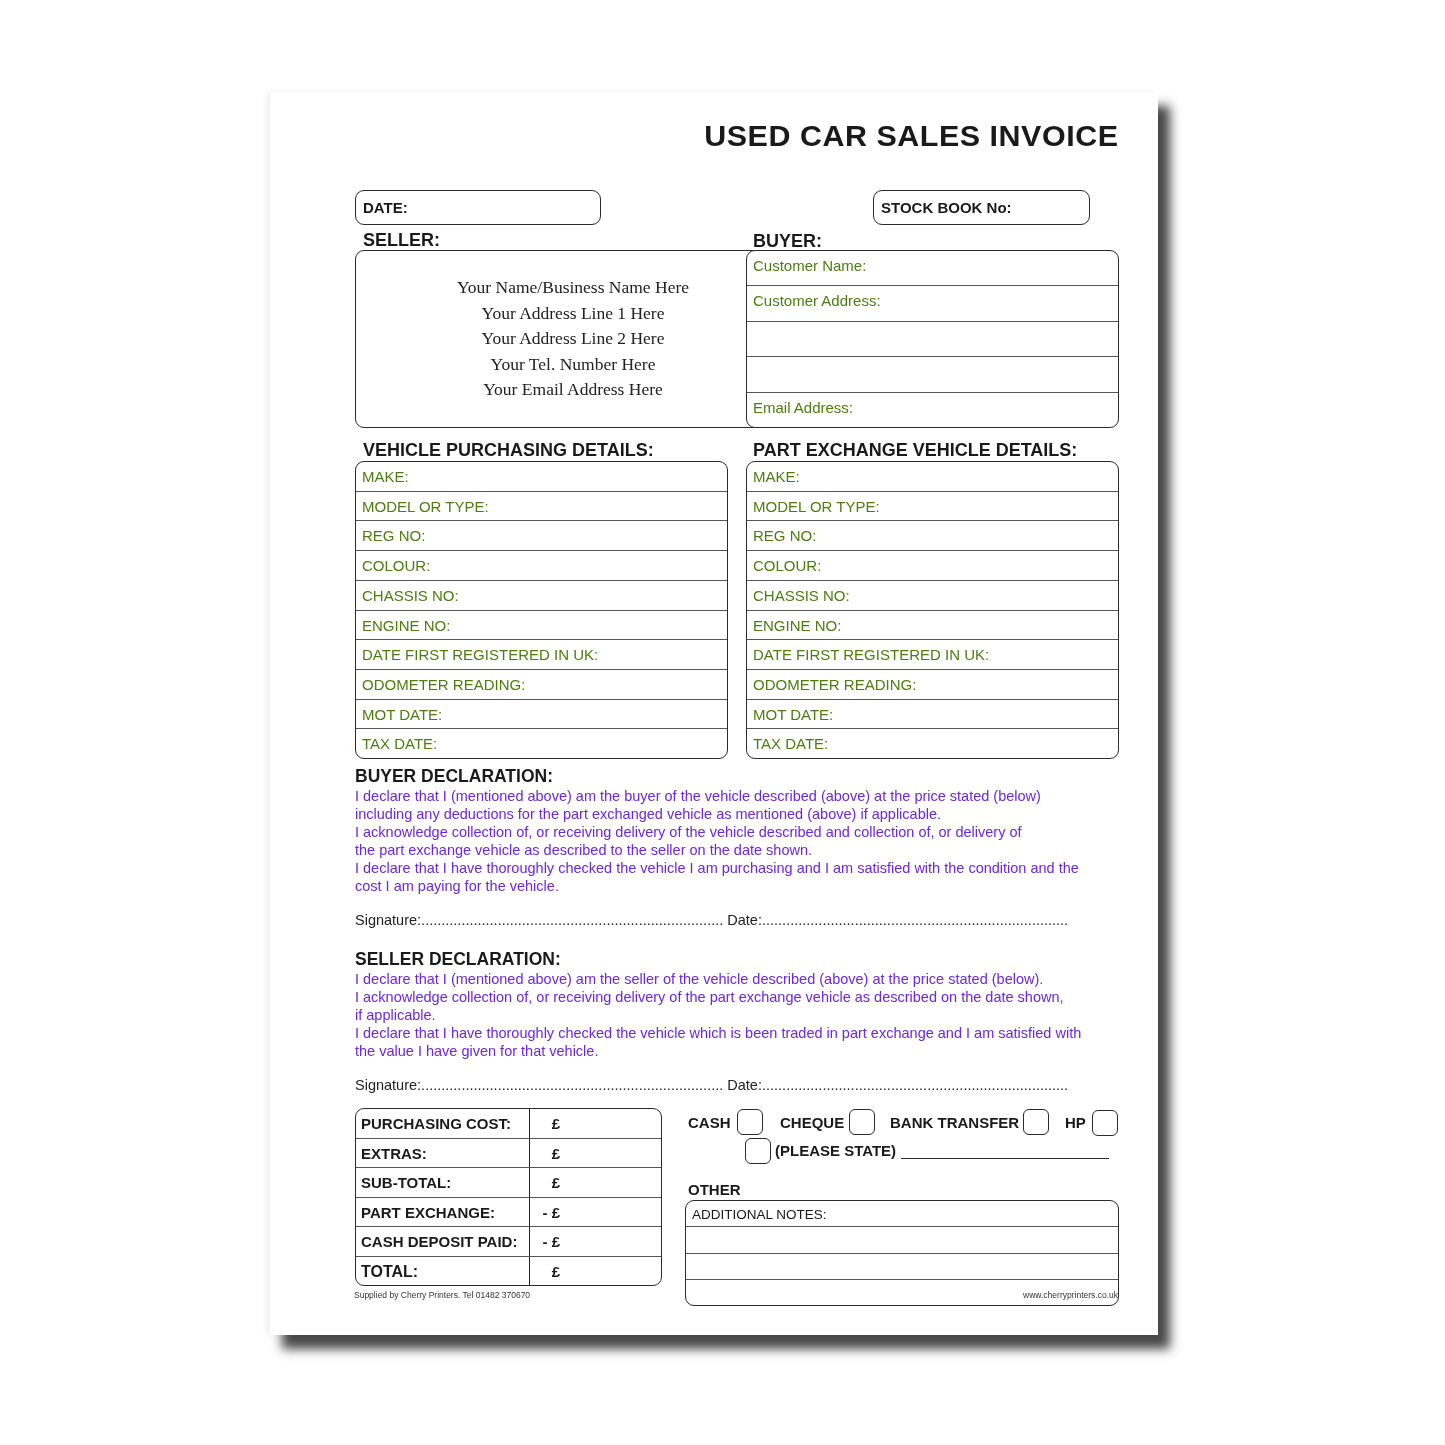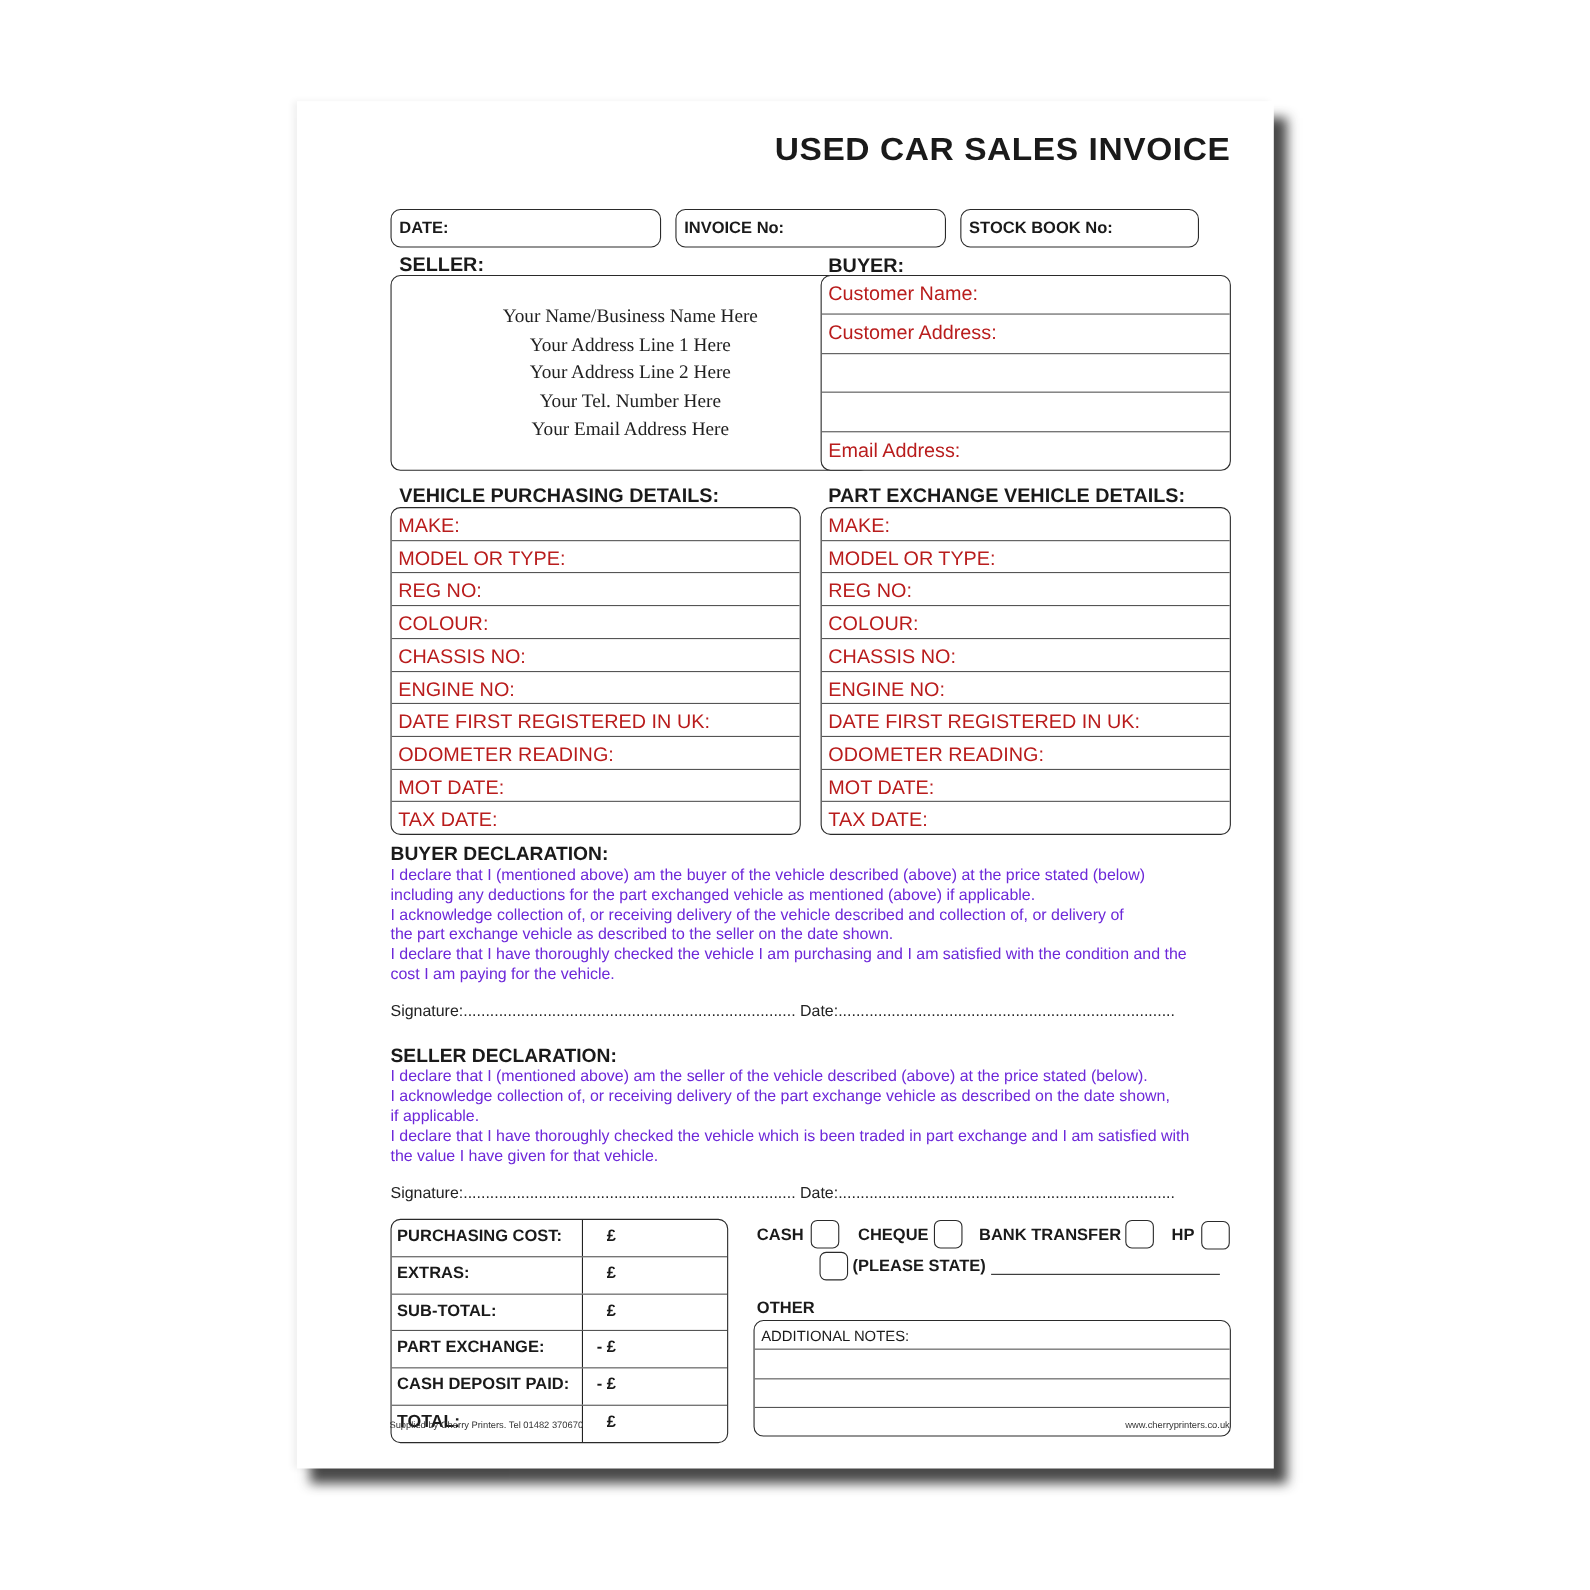--- a/index.html
+++ b/index.html
@@ -27,21 +27,21 @@
 
   .section-title { font-size: 18px; font-weight: bold; }
 
   .seller-lines {
     position: absolute; left: 0; right: 0; top: 24px; text-align: center;
     font-family: "Liberation Serif", serif; font-size: 17.5px; line-height: 25.5px; color: #222;
   }
 
   .rows { display: flex; flex-direction: column; width: 100%; height: 100%; }
   .row {
-    flex: 1; border-top: 1.5px solid #555; font-size: 18px; padding: 6px 0 0 6px; color: #b91c1c;
+    flex: 1; border-top: 1.5px solid #555; font-size: 15px; padding: 6px 0 0 6px; color: #4d7c0f;
   }
   .row:first-child { border-top: none; }
 
   .decl-title { font-size: 17.5px; font-weight: bold; }
   .decl-text { font-size: 14.5px; line-height: 18px; color: #6d28d9; }
 
   .sig { font-size: 14.5px; color: #222; white-space: nowrap; }
 
   .cost-row { flex: 1; display: flex; border-top: 1.5px solid #555; }
   .cost-row:first-child { border-top: none; }
@@ -61,23 +61,20 @@
 </style>
 </head>
 <body>
 
 <div class="page">
 
   <div class="abs title">USED CAR SALES INVOICE</div>
 
   <div class="box top-field" style="left:85px; top:98px; width:246px;">
     <span>DATE:</span>
-  </div>
-  <div class="box top-field" style="left:344px; top:98px; width:246px;">
-    <span>INVOICE No:</span>
   </div>
   <div class="box top-field" style="left:603px; top:98px; width:217px;">
     <span>STOCK BOOK No:</span>
   </div>
 
   <div class="abs section-title" style="left:93px; top:138px;">SELLER:</div>
   <div class="box" style="left:85px; top:158px; width:436px; height:178px;">
     <div class="seller-lines">
       <div>Your Name/Business Name Here</div>
       <div>Your Address Line 1 Here</div>
@@ -150,21 +147,21 @@
     <div>I acknowledge collection of, or receiving delivery of the part exchange vehicle as described on the date shown,</div>
     <div>if applicable.</div>
     <div>I declare that I have thoroughly checked the vehicle which is been traded in part exchange and I am satisfied with</div>
     <div>the value I have given for that vehicle.</div>
   </div>
   <div class="abs sig" style="left:85px; top:985px;">
     <span>Signature:</span><span>...........................................................................</span>
     <span>Date:</span><span>............................................................................</span>
   </div>
 
-  <div class="box" style="left:85px; top:1016px; width:307px; height:204px;">
+  <div class="box" style="left:85px; top:1016px; width:307px; height:178px;">
     <div class="rows">
       <div class="cost-row">
         <div class="cost-label">PURCHASING COST:</div>
         <div class="cost-value"><span class="sym">£</span></div>
       </div>
       <div class="cost-row">
         <div class="cost-label">EXTRAS:</div>
         <div class="cost-value"><span class="sym">£</span></div>
       </div>
       <div class="cost-row">

